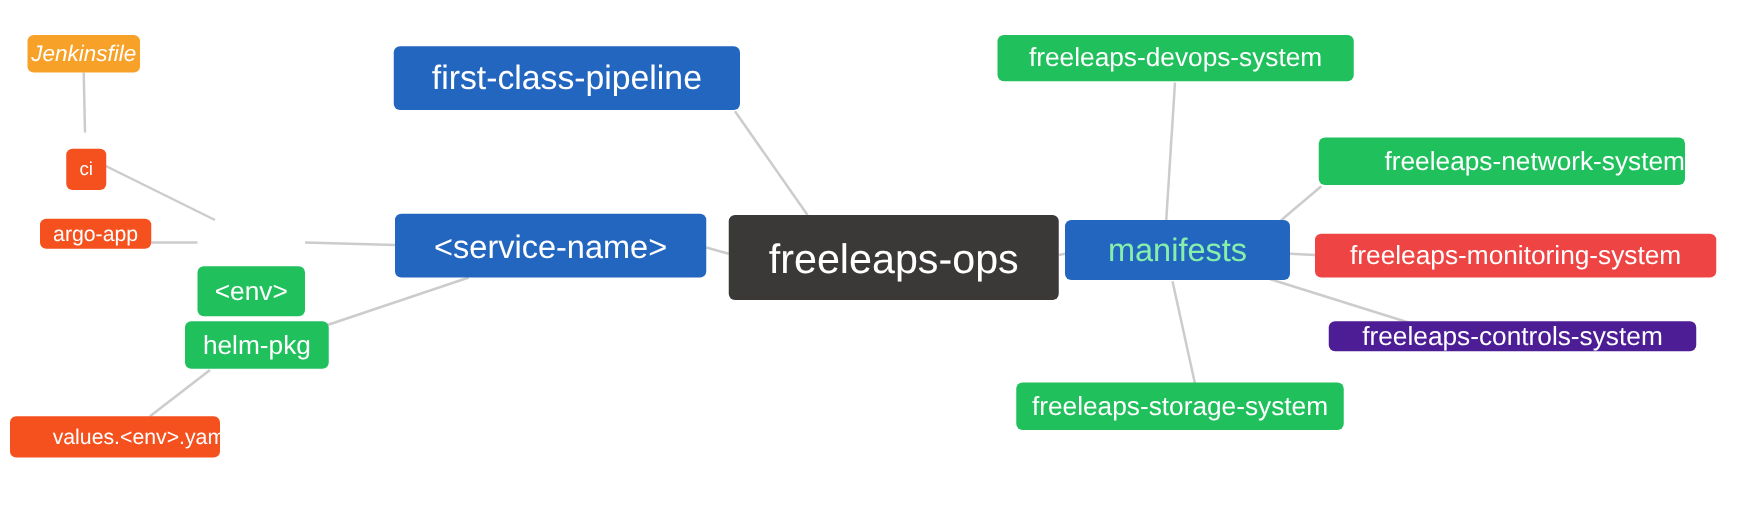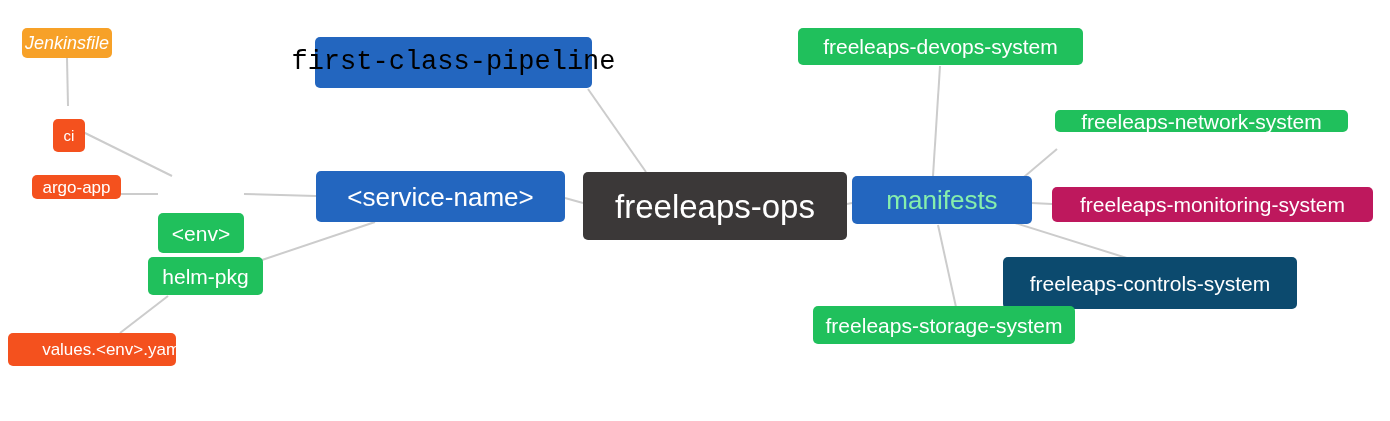--- a/index.html
+++ b/index.html
@@ -73,47 +73,47 @@
       </div>
       <div class="node" style="left: 53px; top: 105px; width: 32px; height: 33px; background: rgb(244, 81, 30); font-size: 15px; color: rgb(255, 255, 255); margin-top: 14px;">
         <span>ci</span>
       </div>
       <div class="node" style="left: 32px; top: 175px; width: 89px; height: 24px; background: rgb(244, 81, 30); font-size: 17px; color: rgb(255, 255, 255);">
         <span>argo-app</span>
       </div>
       <div class="node" style="left: 158px; top: 173px; width: 86px; height: 40px; background: rgb(32, 192, 92); font-size: 21px; color: rgb(255, 255, 255); margin-top: 40px;">
         <span>&lt;env&gt;</span>
       </div>
-      <div class="node" style="left: 315px; top: 37px; width: 277px; height: 51px; background: rgb(35, 102, 191); font-size: 27px; color: #000000; font-family: Liberation Mono, monospace;">
+      <div class="node" style="left: 315px; top: 37px; width: 277px; height: 51px; background: rgb(35, 102, 191); font-size: 27px; color: #ffffff;">
         <span>first-class-pipeline</span>
       </div>
       <div class="node" style="left: 583px; top: 172px; width: 264px; height: 68px; background: rgb(59, 56, 56); font-size: 33px; color: rgb(255, 255, 255);">
         <span>freeleaps-ops</span>
       </div>
       <div class="node" style="left: 316px; top: 171px; width: 249px; height: 51px; background: rgb(35, 102, 191); font-size: 26px; color: rgb(255, 255, 255);">
         <span>&lt;service-name&gt;</span>
       </div>
       <div class="node" style="left: 852px; top: 176px; width: 180px; height: 48px; background: rgb(35, 102, 191); font-size: 26px; color: #86efac;">
         <span>manifests</span>
       </div>
       <div class="node" style="left: 148px; top: 257px; width: 115px; height: 38px; background: rgb(32, 192, 92); font-size: 21px; color: rgb(255, 255, 255);">
         <span>helm-pkg</span>
       </div>
       <div class="node" style="left: 8px; top: 333px; width: 168px; height: 33px; background: rgb(244, 81, 30); font-size: 17px; color: rgb(255, 255, 255); padding-left: 42px;">
         <span>values.&lt;env&gt;.yaml</span>
       </div>
       <div class="node" style="left: 798px; top: 28px; width: 285px; height: 37px; background: rgb(32, 192, 92); font-size: 21px; color: rgb(255, 255, 255);">
         <span>freeleaps-devops-system</span>
       </div>
-      <div class="node" style="left: 1055px; top: 110px; width: 293px; height: 22px; background: rgb(32, 192, 92); font-size: 21px; color: rgb(255, 255, 255);">
+      <div class="node" style="left: 1055px; top: 110px; width: 293px; height: 38px; background: rgb(32, 192, 92); font-size: 21px; color: rgb(255, 255, 255); justify-content: flex-end;">
         <span>freeleaps-network-system</span>
       </div>
-      <div class="node" style="left: 1052px; top: 187px; width: 321px; height: 35px; background: #be185d; font-size: 21px; color: rgb(255, 255, 255);">
+      <div class="node" style="left: 1052px; top: 187px; width: 321px; height: 35px; background: #ef4444; font-size: 21px; color: rgb(255, 255, 255);">
         <span>freeleaps-monitoring-system</span>
       </div>
-      <div class="node" style="left: 1003px; top: 257px; width: 294px; height: 52px; background: #0c4a6e; font-size: 21px; color: rgb(255, 255, 255);">
+      <div class="node" style="left: 1063px; top: 257px; width: 294px; height: 24px; background: #4c1d95; font-size: 21px; color: rgb(255, 255, 255);">
         <span>freeleaps-controls-system</span>
       </div>
       <div class="node" style="left: 813px; top: 306px; width: 262px; height: 38px; background: rgb(32, 192, 92); font-size: 21px; color: rgb(255, 255, 255);">
         <span>freeleaps-storage-system</span>
       </div>
     </div>
 </div>
 
 </body></html>

